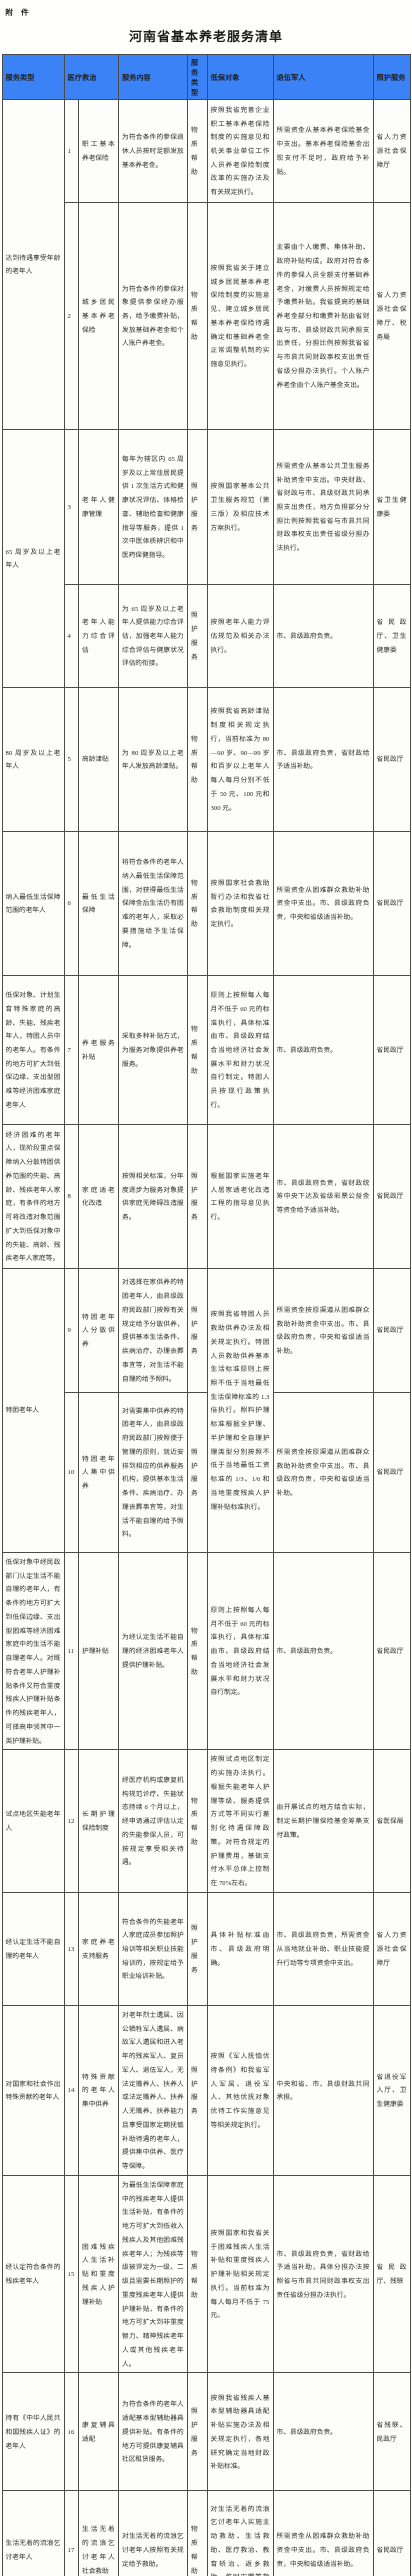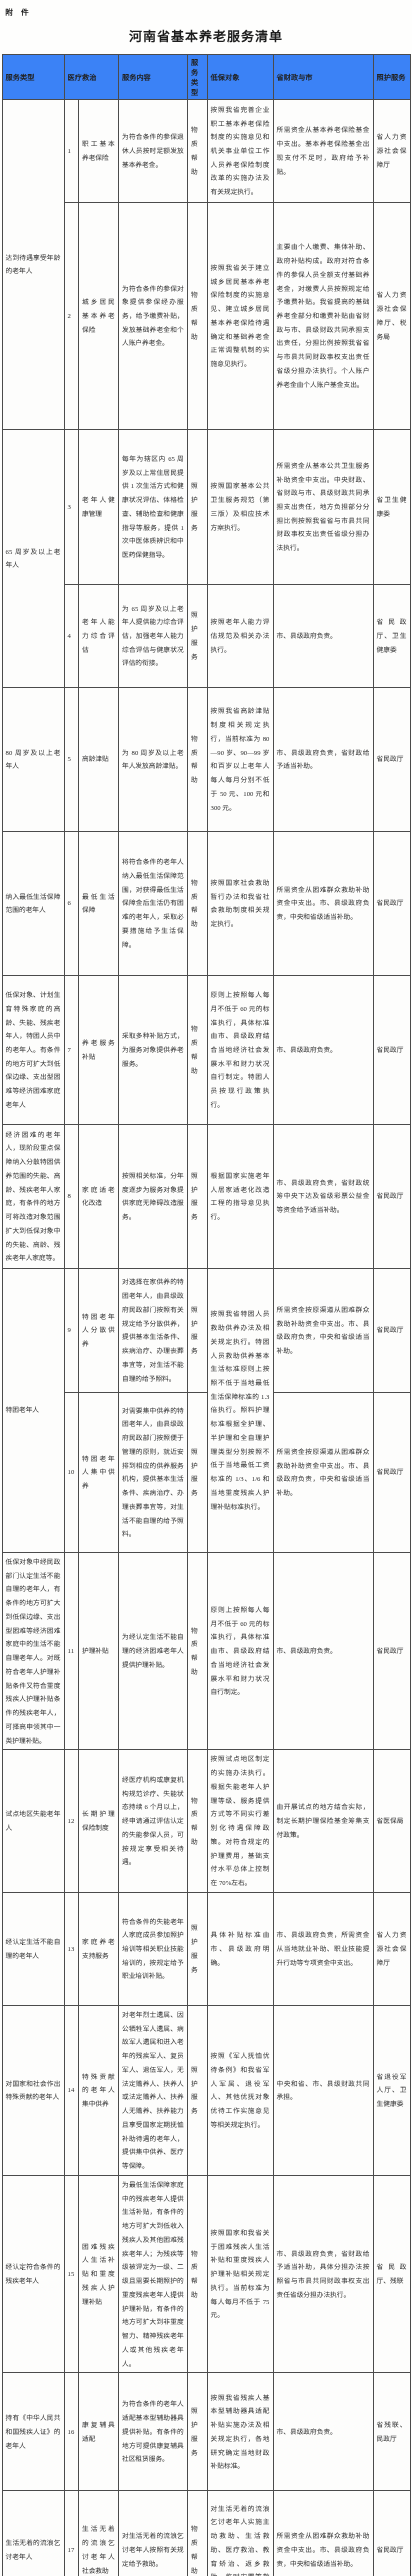--- a/index.html
+++ b/index.html
@@ -89,21 +89,21 @@
       <col style="width:100px">
       <col style="width:37px">
     </colgroup>
     <thead>
       <tr>
         <th>服务类型</th>
         <th colspan="2">医疗救治</th>
         <th>服务内容</th>
         <th>服务类型</th>
         <th>低保对象</th>
-        <th>省财政与市</th>
+        <th>退伍军人</th>
         <th>照护服务</th>
       </tr>
     </thead>
     <tbody>
         <tr style="height: 103px;">
           <td class="c-target" rowspan="2">达到待遇享受年龄的老年人</td>
           <td class="c-no">1</td>
           <td class="c-item">职工基本养老保险</td>
           <td class="c-content">为符合条件的参保退休人员按时足额发放基本养老金。</td>
           <td class="c-type">物质帮助</td>

